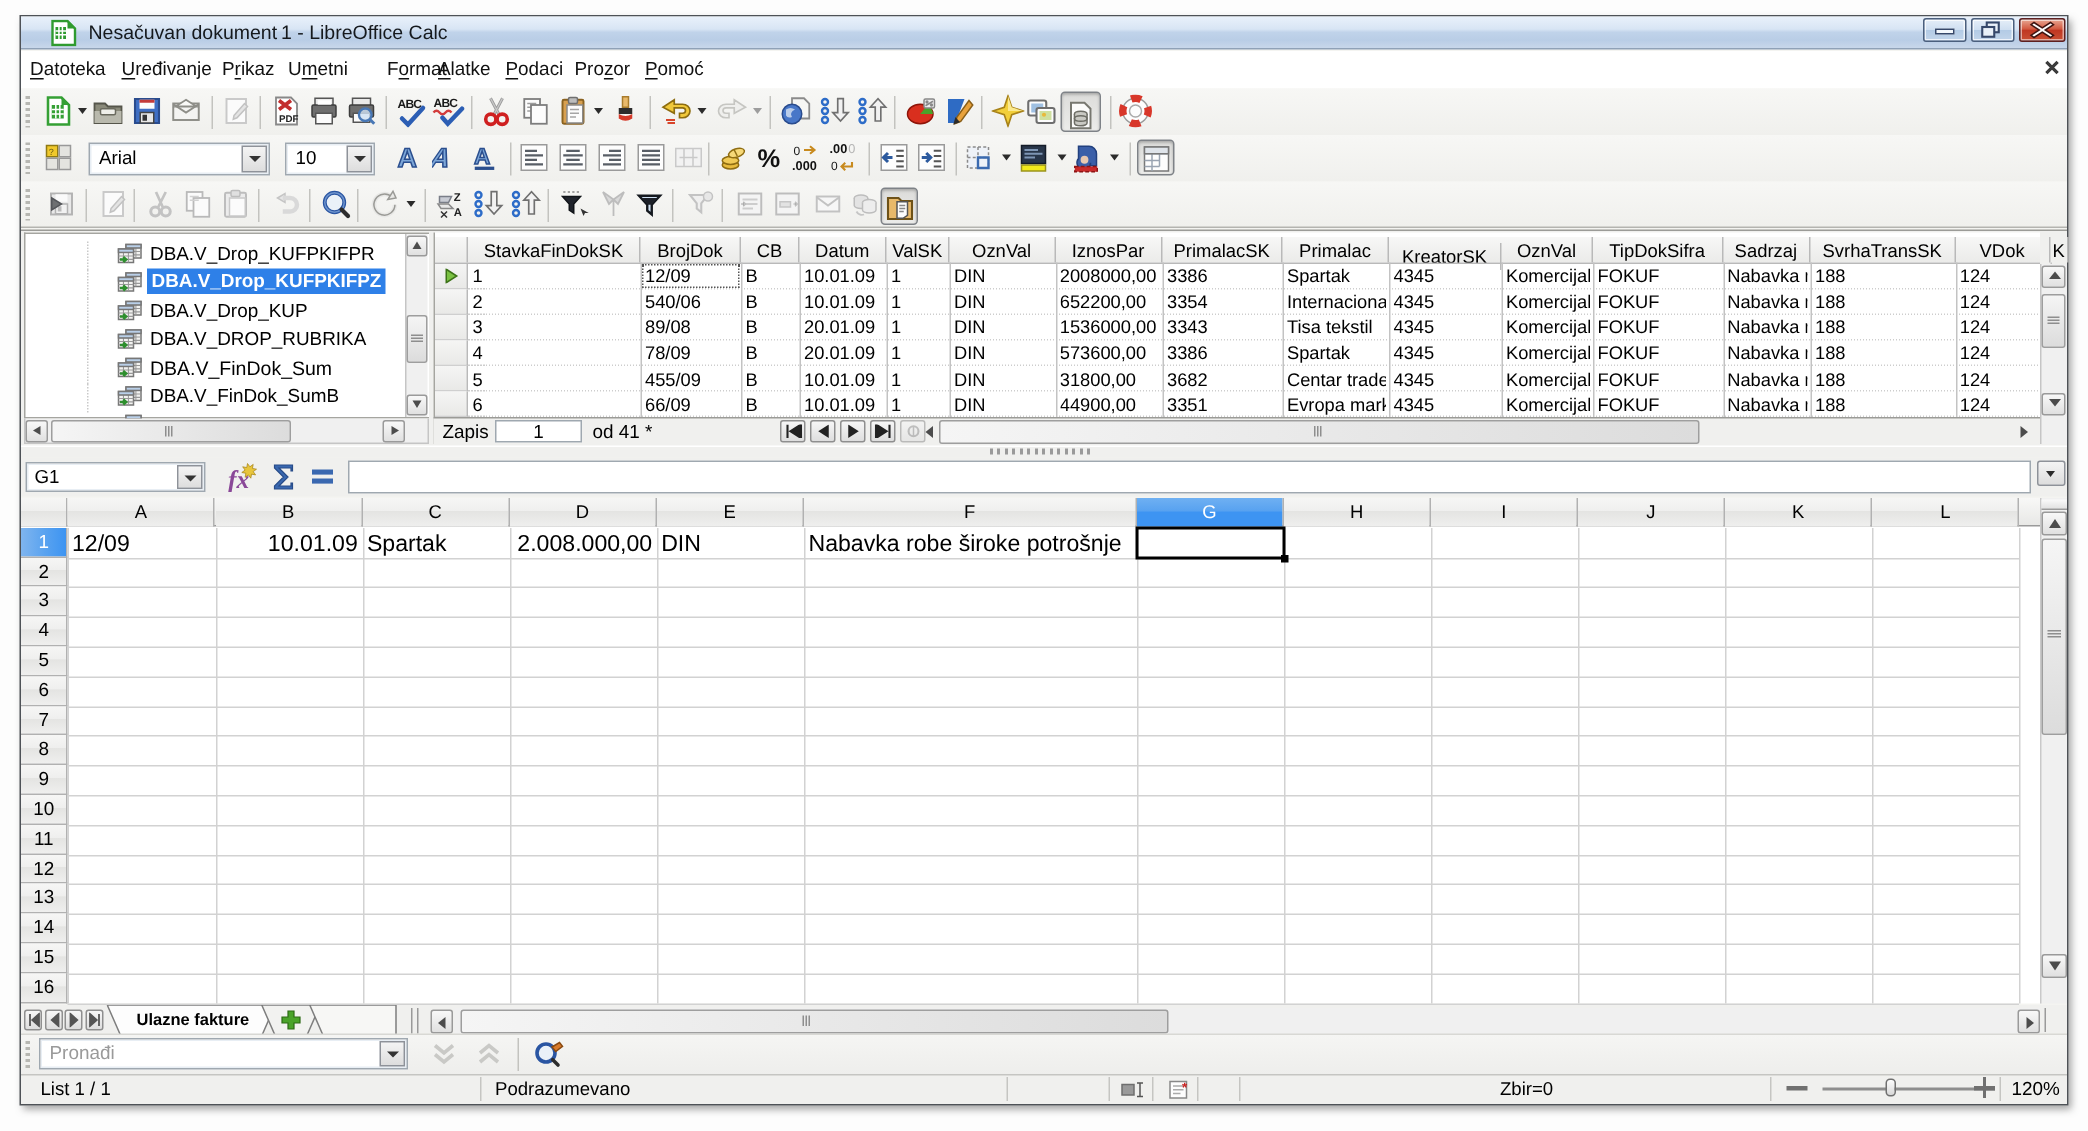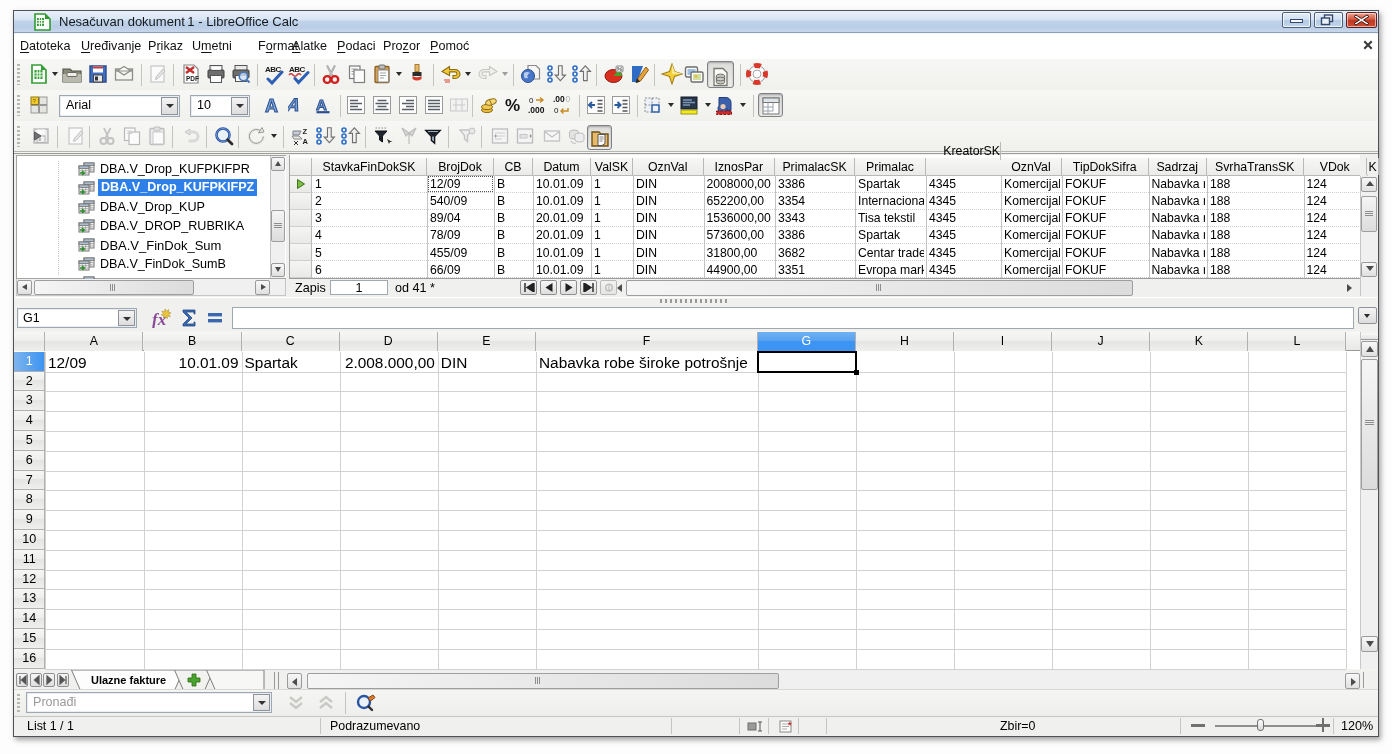--- a/index.html
+++ b/index.html
@@ -683,21 +683,21 @@
 <div class="a" style="left:290px;top:157.5px;width:1070px;height:17.5px;background:linear-gradient(180deg,#f7f7f6,#ebebe9)"></div>
 <div class="a" style="left:312px;top:157.5px;width:115px;height:17.5px;border-right:1px solid #b9b9b9;font-size:12.3px;text-align:center;line-height:18px;overflow:hidden">StavkaFinDokSK</div>
 <div class="a" style="left:427px;top:157.5px;width:67px;height:17.5px;border-right:1px solid #b9b9b9;font-size:12.3px;text-align:center;line-height:18px;overflow:hidden">BrojDok</div>
 <div class="a" style="left:494px;top:157.5px;width:39px;height:17.5px;border-right:1px solid #b9b9b9;font-size:12.3px;text-align:center;line-height:18px;overflow:hidden">CB</div>
 <div class="a" style="left:533px;top:157.5px;width:58px;height:17.5px;border-right:1px solid #b9b9b9;font-size:12.3px;text-align:center;line-height:18px;overflow:hidden">Datum</div>
 <div class="a" style="left:591px;top:157.5px;width:42px;height:17.5px;border-right:1px solid #b9b9b9;font-size:12.3px;text-align:center;line-height:18px;overflow:hidden">ValSK</div>
 <div class="a" style="left:633px;top:157.5px;width:70.5px;height:17.5px;border-right:1px solid #b9b9b9;font-size:12.3px;text-align:center;line-height:18px;overflow:hidden">OznVal</div>
 <div class="a" style="left:703.5px;top:157.5px;width:71.5px;height:17.5px;border-right:1px solid #b9b9b9;font-size:12.3px;text-align:center;line-height:18px;overflow:hidden">IznosPar</div>
 <div class="a" style="left:775px;top:157.5px;width:80px;height:17.5px;border-right:1px solid #b9b9b9;font-size:12.3px;text-align:center;line-height:18px;overflow:hidden">PrimalacSK</div>
 <div class="a" style="left:855px;top:157.5px;width:71px;height:17.5px;border-right:1px solid #b9b9b9;font-size:12.3px;text-align:center;line-height:18px;overflow:hidden">Primalac</div>
-<div class="a" style="left:926px;top:142px;width:75px;height:17.5px;border-right:1px solid #b9b9b9;font-size:12.3px;text-align:right;line-height:18px;overflow:hidden">KreatorSK</div>
+<div class="a" style="left:926px;top:162px;width:75px;height:17.5px;border-right:1px solid #b9b9b9;font-size:12.3px;text-align:center;line-height:18px;overflow:hidden">KreatorSK</div>
 <div class="a" style="left:1001px;top:157.5px;width:61px;height:17.5px;border-right:1px solid #b9b9b9;font-size:12.3px;text-align:center;line-height:18px;overflow:hidden">OznVal</div>
 <div class="a" style="left:1062px;top:157.5px;width:86.5px;height:17.5px;border-right:1px solid #b9b9b9;font-size:12.3px;text-align:center;line-height:18px;overflow:hidden">TipDokSifra</div>
 <div class="a" style="left:1148.5px;top:157.5px;width:58.5px;height:17.5px;border-right:1px solid #b9b9b9;font-size:12.3px;text-align:center;line-height:18px;overflow:hidden">Sadrzaj</div>
 <div class="a" style="left:1207px;top:157.5px;width:96.5px;height:17.5px;border-right:1px solid #b9b9b9;font-size:12.3px;text-align:center;line-height:18px;overflow:hidden">SvrhaTransSK</div>
 <div class="a" style="left:1303.5px;top:157.5px;width:63.5px;height:17.5px;border-right:1px solid #b9b9b9;font-size:12.3px;text-align:center;line-height:18px;overflow:hidden">VDok</div>
 <div class="a" style="left:1367px;top:157.5px;width:12px;height:17.5px;border-right:1px solid #b9b9b9;font-size:12.3px;text-align:center;line-height:18px;overflow:hidden">K</div>
 <div class="a" style="left:290px;top:157.5px;width:22px;height:17.5px;border-right:1px solid #b9b9b9"></div>
 <div class="a" style="left:290px;top:175.0px;width:1070px;height:1px;background:#b9b9b9"></div>
 <div class="a" style="left:290px;top:175.5px;width:22px;height:17.15px;background:linear-gradient(180deg,#f5f5f4,#e9e9e7);border-right:1px solid #b9b9b9;border-bottom:1px solid #cfcfcf"></div>
 <svg class="a" style="left:296px;top:179.0px" width="10" height="10" viewBox="0 0 10 10">
@@ -715,39 +715,39 @@
 <div class="cell" style="left:929px;top:177.0px;width:70px;height:15px">4345</div>
 <div class="cell" style="left:1004px;top:177.0px;width:56px;height:15px">Komercijala</div>
 <div class="cell" style="left:1065px;top:177.0px;width:81.5px;height:15px">FOKUF</div>
 <div class="cell" style="left:1151.5px;top:177.0px;width:53.5px;height:15px">Nabavka ro</div>
 <div class="cell" style="left:1210px;top:177.0px;width:91.5px;height:15px">188</div>
 <div class="cell" style="left:1306.5px;top:177.0px;width:58.5px;height:15px">124</div>
 <div class="cell" style="left:1370px;top:177.0px;width:7px;height:15px"></div>
 <div class="a" style="left:312px;top:191.65px;width:1048px;height:1px;background-image:repeating-linear-gradient(90deg,#cdcdcd 0 1px,transparent 1px 2px)"></div>
 <div class="a" style="left:290px;top:192.65px;width:22px;height:17.15px;background:linear-gradient(180deg,#f5f5f4,#e9e9e7);border-right:1px solid #b9b9b9;border-bottom:1px solid #cfcfcf"></div>
 <div class="cell" style="left:315px;top:194.15px;width:110px;height:15px">2</div>
-<div class="cell" style="left:430px;top:194.15px;width:62px;height:15px">540/09</div>
+<div class="cell" style="left:430px;top:194.15px;width:62px;height:15px">540/06</div>
 <div class="cell" style="left:497px;top:194.15px;width:34px;height:15px">B</div>
 <div class="cell" style="left:536px;top:194.15px;width:53px;height:15px">10.01.09</div>
 <div class="cell" style="left:594px;top:194.15px;width:37px;height:15px">1</div>
 <div class="cell" style="left:636px;top:194.15px;width:65.5px;height:15px">DIN</div>
 <div class="cell" style="left:706.5px;top:194.15px;width:66.5px;height:15px">652200,00</div>
 <div class="cell" style="left:778px;top:194.15px;width:75px;height:15px">3354</div>
 <div class="cell" style="left:858px;top:194.15px;width:66px;height:15px">Internaciona</div>
 <div class="cell" style="left:929px;top:194.15px;width:70px;height:15px">4345</div>
 <div class="cell" style="left:1004px;top:194.15px;width:56px;height:15px">Komercijala</div>
 <div class="cell" style="left:1065px;top:194.15px;width:81.5px;height:15px">FOKUF</div>
 <div class="cell" style="left:1151.5px;top:194.15px;width:53.5px;height:15px">Nabavka ro</div>
 <div class="cell" style="left:1210px;top:194.15px;width:91.5px;height:15px">188</div>
 <div class="cell" style="left:1306.5px;top:194.15px;width:58.5px;height:15px">124</div>
 <div class="cell" style="left:1370px;top:194.15px;width:7px;height:15px"></div>
 <div class="a" style="left:312px;top:208.8px;width:1048px;height:1px;background-image:repeating-linear-gradient(90deg,#cdcdcd 0 1px,transparent 1px 2px)"></div>
 <div class="a" style="left:290px;top:209.8px;width:22px;height:17.15px;background:linear-gradient(180deg,#f5f5f4,#e9e9e7);border-right:1px solid #b9b9b9;border-bottom:1px solid #cfcfcf"></div>
 <div class="cell" style="left:315px;top:211.3px;width:110px;height:15px">3</div>
-<div class="cell" style="left:430px;top:211.3px;width:62px;height:15px">89/04</div>
+<div class="cell" style="left:430px;top:211.3px;width:62px;height:15px">89/08</div>
 <div class="cell" style="left:497px;top:211.3px;width:34px;height:15px">B</div>
 <div class="cell" style="left:536px;top:211.3px;width:53px;height:15px">20.01.09</div>
 <div class="cell" style="left:594px;top:211.3px;width:37px;height:15px">1</div>
 <div class="cell" style="left:636px;top:211.3px;width:65.5px;height:15px">DIN</div>
 <div class="cell" style="left:706.5px;top:211.3px;width:66.5px;height:15px">1536000,00</div>
 <div class="cell" style="left:778px;top:211.3px;width:75px;height:15px">3343</div>
 <div class="cell" style="left:858px;top:211.3px;width:66px;height:15px">Tisa tekstil</div>
 <div class="cell" style="left:929px;top:211.3px;width:70px;height:15px">4345</div>
 <div class="cell" style="left:1004px;top:211.3px;width:56px;height:15px">Komercijala</div>
 <div class="cell" style="left:1065px;top:211.3px;width:81.5px;height:15px">FOKUF</div>

